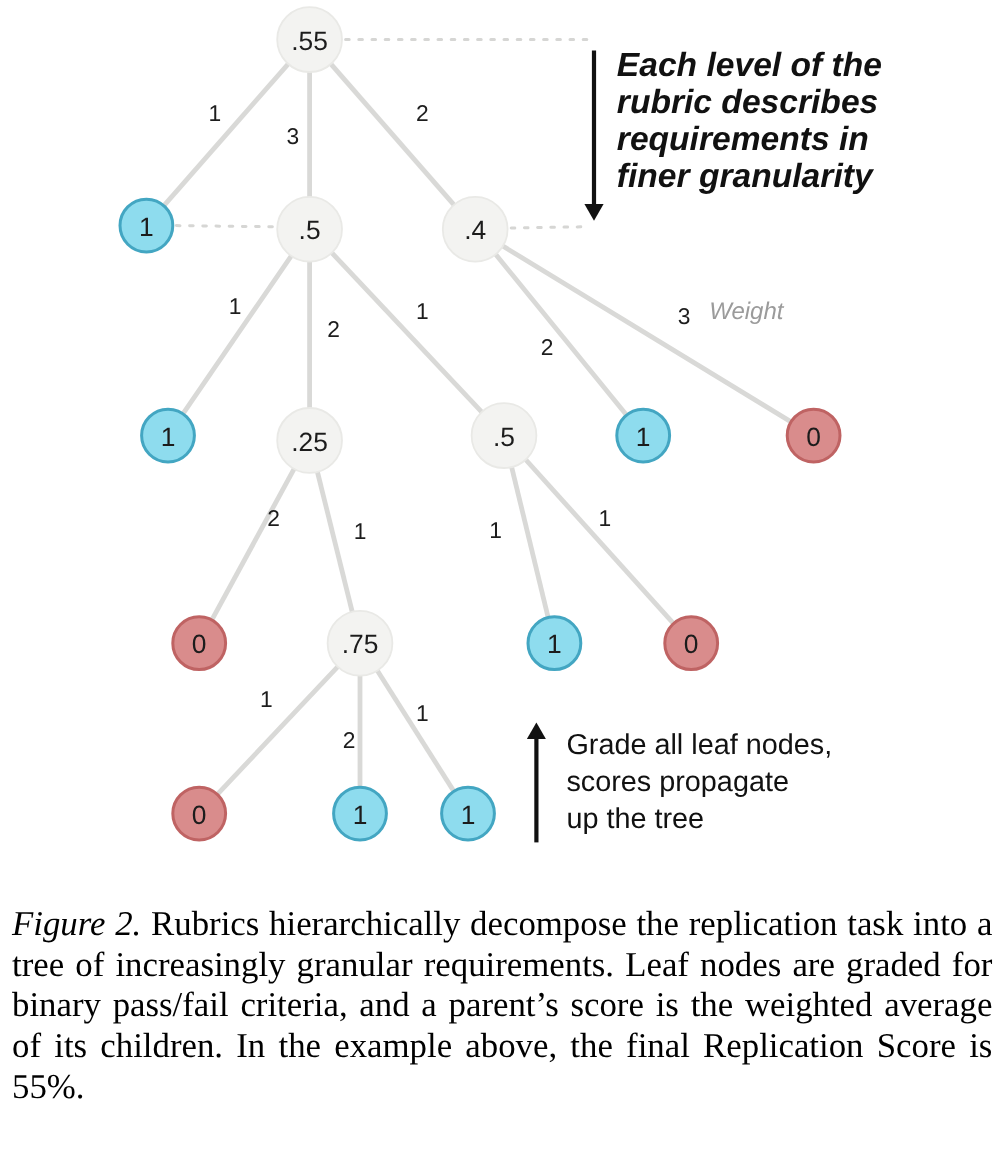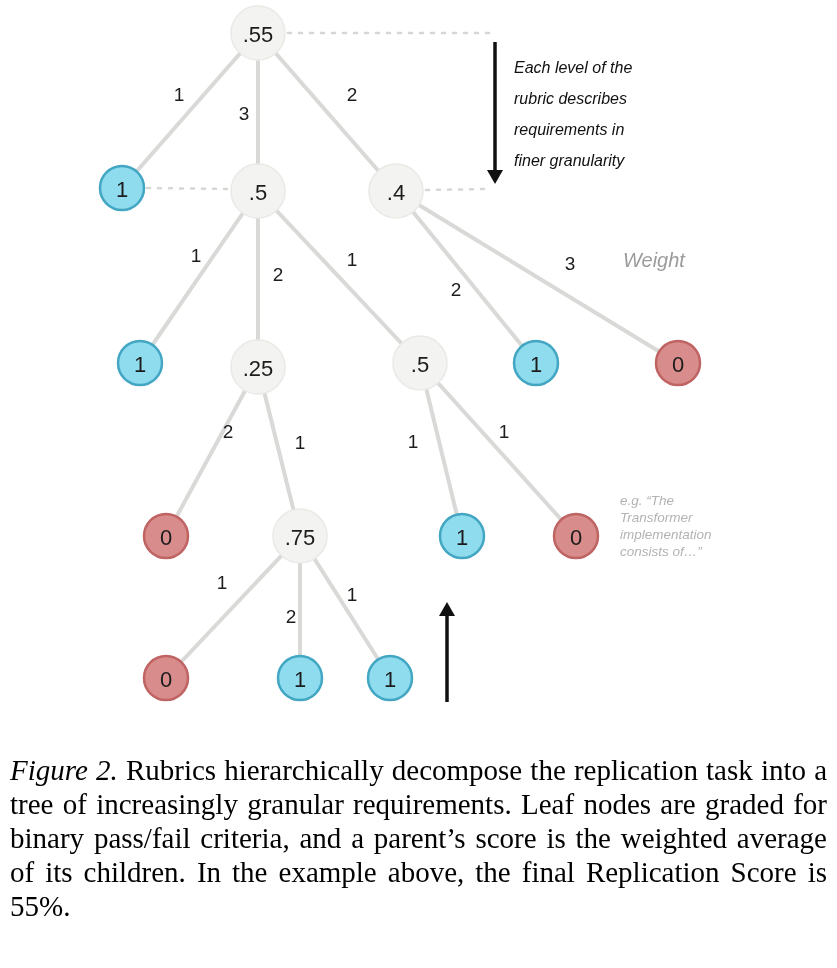--- a/index.html
+++ b/index.html
@@ -7,29 +7,28 @@
     position: relative;
     width: 837px;
     height: 968px;
     background: #ffffff;
     font-family: "Liberation Sans", sans-serif;
     overflow: hidden;
   }
   #tree-svg { position: absolute; left: 0; top: 0; }
   .note { position: absolute; white-space: pre-line; }
   #note-top {
-    left: 514px; top: 52px;
-    font-size: 16px; font-style: italic;
-    color: #111111; line-height: 31px;
+    left: 514px; top: 38px;
+    font-size: 28px; font-style: italic;
+    color: #111111; line-height: 31px; font-weight: bold;
   }
   #note-weight {
     left: 591px; top: 249px;
     font-size: 20px; font-style: italic;
     color: #9b9b9b;
-    margin-left: 32px;
   }
   #note-eg {
     left: 620px; top: 492px;
     font-size: 13.5px; font-style: italic;
     color: #b3b3b3; line-height: 17px;
   }
   #note-bottom {
     left: 472px; top: 605px;
     font-size: 24px; color: #111111; line-height: 31px;
   }
@@ -153,20 +152,19 @@
       </g>
     </svg>
 
   <div class="note" id="note-top">Each level of the
 rubric describes
 requirements in
 finer granularity</div>
 
   <div class="note" id="note-weight">Weight</div>
 
-  <div class="note" id="note-eg">e.g. “The
-Transformer
-implementation
-consists of…”</div>
 
+  <div class="note" id="note-bottom">Grade all leaf nodes,
+scores propagate
+up the tree</div>
 
   <div id="caption"><span class="figlabel">Figure 2.</span><span> Rubrics hierarchically decompose the replication task into a tree of increasingly granular requirements. Leaf nodes are graded for binary pass/fail criteria, and a parent’s score is the weighted average of its children. In the example above, the final Replication Score is 55%.</span></div>
 </div>
 
 </body></html>

